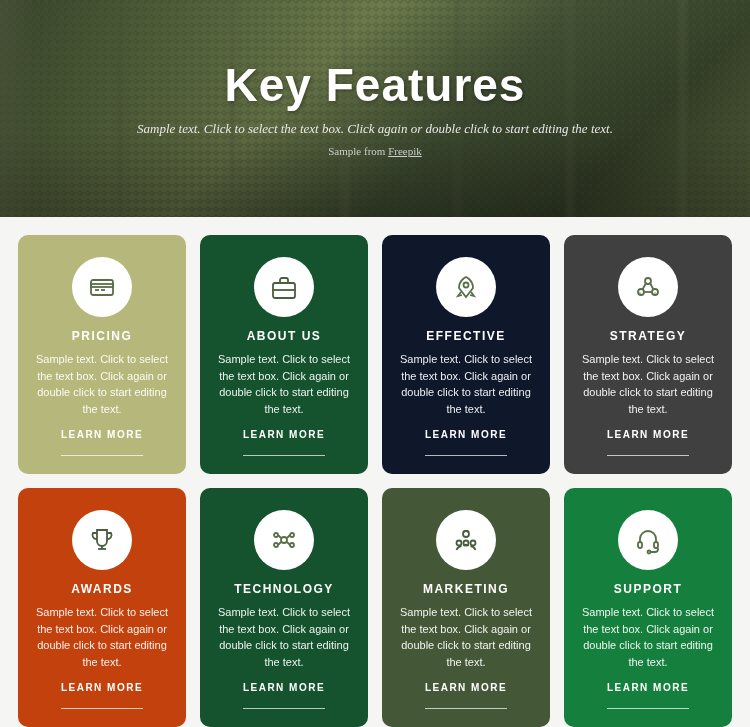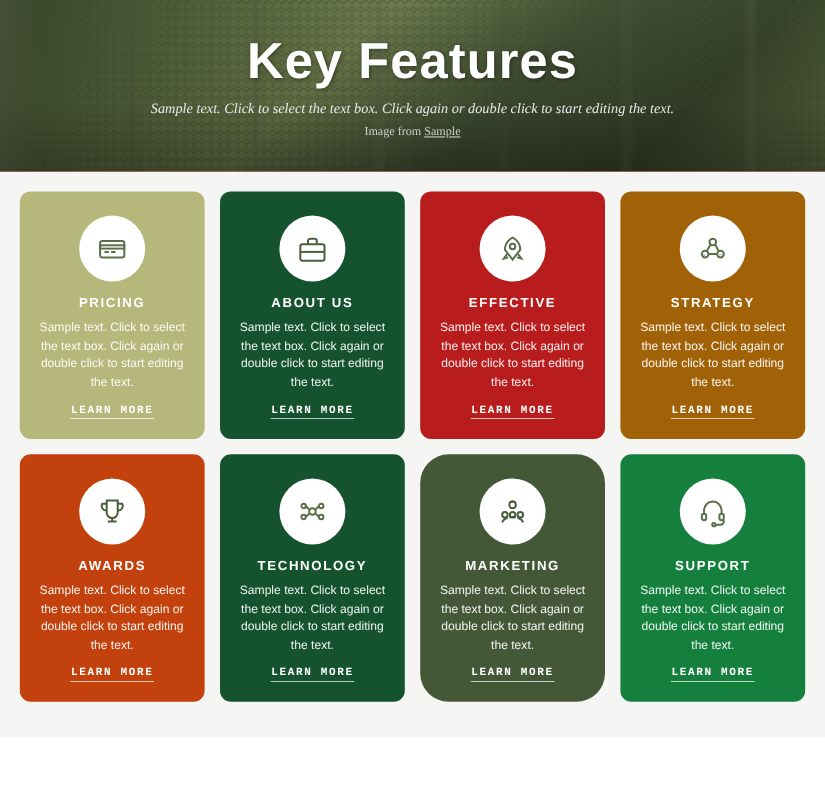--- a/index.html
+++ b/index.html
@@ -1,27 +1,27 @@
 <!DOCTYPE html>
 <html><head>
   <meta charset="utf-8">
   <style>
     * { box-sizing: border-box; margin: 0; padding: 0; }
     body { font-family: 'Georgia', serif; background: #fff; width: 750px; }
 
     .hero {
       position: relative;
       width: 750px;
-      height: 156px;
+      height: 217px;
       display: flex;
       flex-direction: column;
       align-items: center;
       justify-content: center;
       overflow: hidden;
-      background: #b91c1c;
+      background: #0f172a;
     }
 
     .hero-bg {
       position: absolute;
       inset: 0;
       background: 
         repeating-linear-gradient(45deg, rgba(80,90,60,0.3) 0px, rgba(80,90,60,0.3) 2px, transparent 2px, transparent 8px),
         repeating-linear-gradient(-45deg, rgba(60,70,45,0.25) 0px, rgba(60,70,45,0.25) 2px, transparent 2px, transparent 8px),
         linear-gradient(135deg, #3d4a2e 0%, #5a6b40 20%, #7a8a55 40%, #4a5a3a 60%, #3d4a2e 80%, #6a7a4a 100%);
       background-size: 8px 8px, 8px 8px, 100% 100%;
@@ -102,25 +102,25 @@
       border-radius: 10px;
       padding: 22px 14px 18px 14px;
       display: flex;
       flex-direction: column;
       align-items: center;
       text-align: center;
     }
 
     .card-olive { background: #b5b87a; }
     .card-dark { background: #14532d; }
-    .card-medium { background: #b91c1c; }
-    .card-light { background: #a16207; }
+    .card-medium { background: #0f172a; }
+    .card-light { background: #404040; }
     .card-dark2 { background: #c2410c; }
     .card-olive2 { background: #14532d; }
-    .card-dark3 { background: #445838; border-radius: 26px; }
+    .card-dark3 { background: #445838; }
     .card-olive3 { background: #15803d; }
 
     .card-icon-circle {
       width: 60px;
       height: 60px;
       background: #fff;
       border-radius: 50%;
       display: flex;
       align-items: center;
       justify-content: center;
@@ -152,40 +152,40 @@
       opacity: 0.92;
     }
 
     .card-link {
       font-size: 10px;
       font-weight: 700;
       letter-spacing: 1.5px;
       color: #fff;
       text-decoration: none;
       border-bottom: 1px solid rgba(255,255,255,0.7);
-      padding-bottom: 1px;
+      padding-bottom: 15px;
       margin-top: auto;
-      font-family: Liberation Mono, monospace;
+      font-family: Liberation Sans, sans-serif;
       text-transform: uppercase;
     }
   </style>
 </head>
 <body>
 
 <div class="hero">
   <div class="hero-bg"></div>
   <div class="hero-city"></div>
   <div class="hero-overlay"></div>
   <div class="hero-content">
     <h1 class="hero-title">Key Features</h1>
     <p class="hero-subtitle">Sample text. Click to select the text box. Click again or double
 click to start editing the text.</p>
     <p class="hero-credit">
-      <span>Image from</span>
-      <a href="#"><span>Sample</span></a>
+      <span>Sample from</span>
+      <a href="#"><span>Freepik</span></a>
     </p>
   </div>
 </div>
 
 <div class="cards-section">
 
   <div class="cards-grid">
 
     <div class="card card-olive">
       <div class="card-icon-circle">

